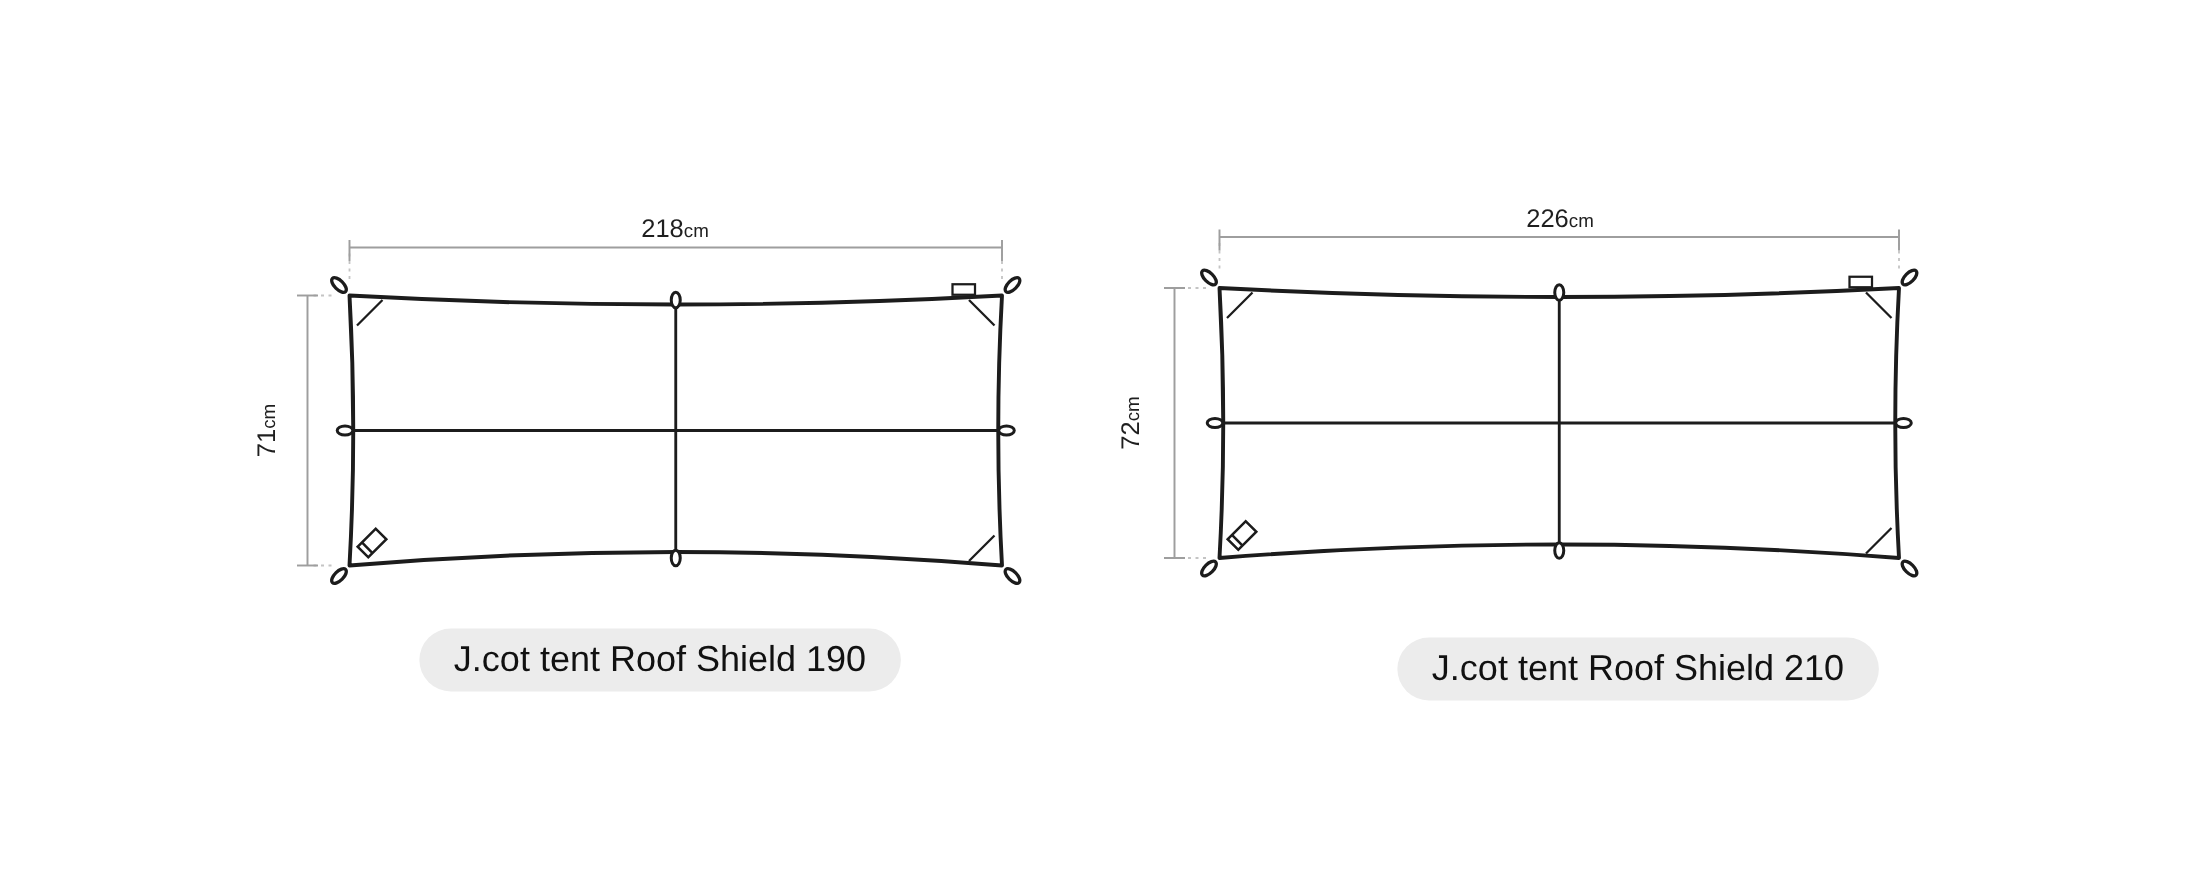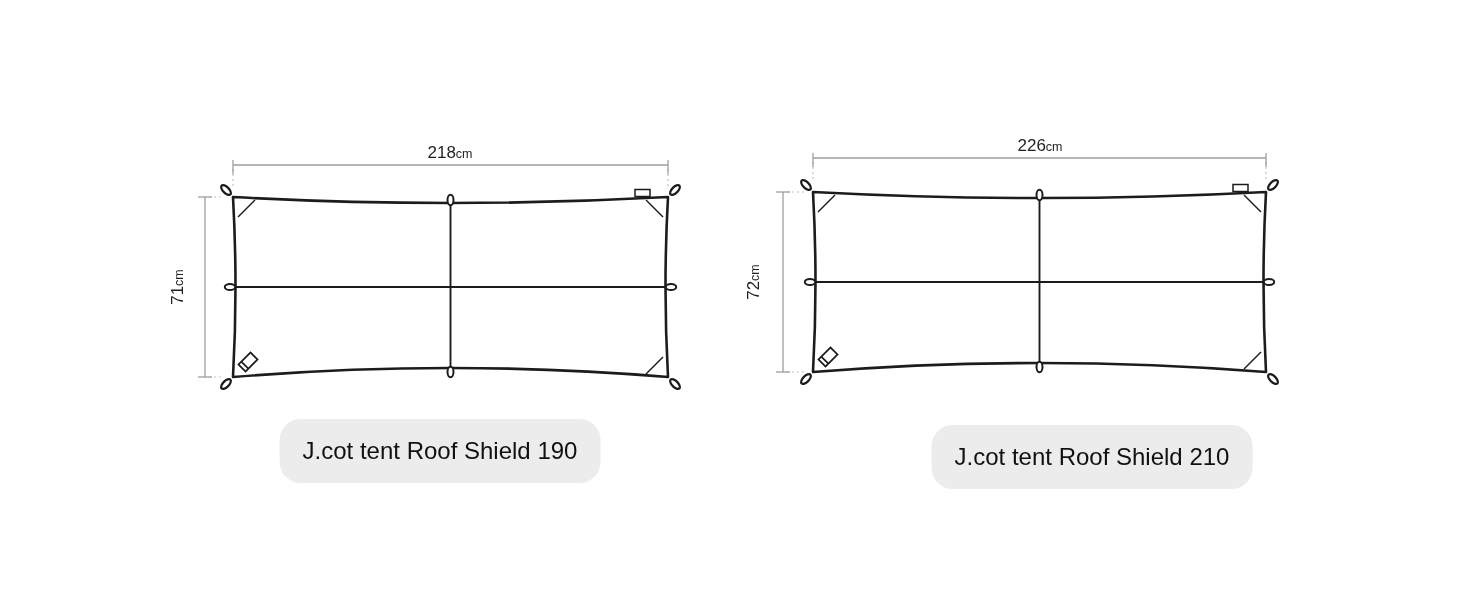--- a/index.html
+++ b/index.html
@@ -10,21 +10,21 @@
   .stage{position:relative;width:1460px;height:477px;background:#fff;}
   .diagram-svg{position:absolute;}
   #diagram-0{left:150px;top:130px;width:545px;height:280px;}
   #diagram-1{left:730px;top:125px;width:560px;height:280px;}
   .dim-text{font-family:"Liberation Sans",sans-serif;font-size:17px;fill:#1f1f1f;}
   .dim-text .unit{font-size:12.5px;}
   .caption{
     position:absolute;transform:translateX(-50%);
     background:#ececec;color:#111;
     font-size:24px;line-height:1.15;font-weight:500;
-    padding:18px 23px;border-radius:21px;white-space:nowrap;
+    padding:7px 23px;border-radius:21px;white-space:nowrap;
   }
   #caption-0{left:440px;top:419px;}
   #caption-1{left:1092px;top:425px;}
 </style>
 </head>
 <body>
 
 <div class="stage">
 
   <svg id="diagram-0" class="diagram-svg" viewBox="0 0 545 280">

